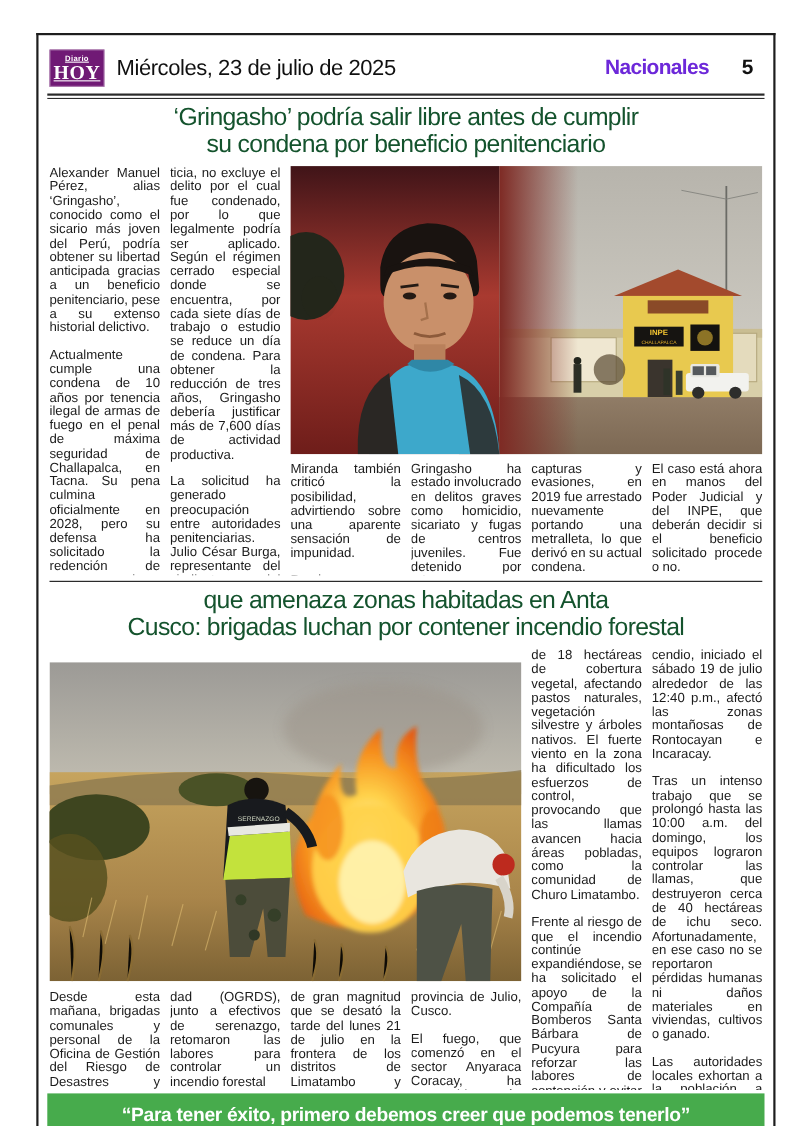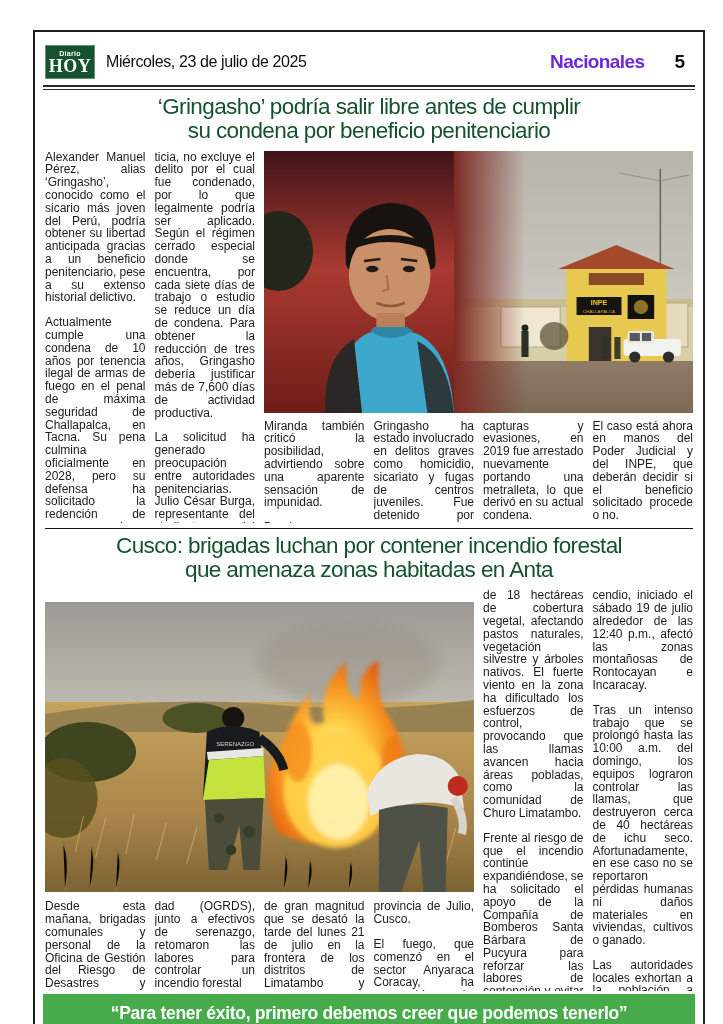--- a/index.html
+++ b/index.html
@@ -7,25 +7,25 @@
     width:723px;height:1024px;background:#ffffff;position:relative;
     font-family:"Liberation Sans",sans-serif;color:#1c1c1c;overflow:hidden;
   }
   .sheet{
     position:absolute;left:33px;top:30px;width:652px;height:1000px;
     border:2px solid #1d1d1d;border-bottom:none;background:#fff;
     padding:0 8px;box-sizing:content-box;
   }
   
   .masthead{display:flex;align-items:center;padding:13px 2px 6px 2px;}
-  .logo{width:50px;height:34px;background:#14532d;color:#fff;text-align:center;
-    display:flex;flex-direction:column;justify-content:center;line-height:1;box-shadow:inset 0 0 0 1px rgba(255,255,255,.35);}
+  .logo{width:50px;height:34px;background:#701a75;color:#fff;text-align:center;
+    display:flex;flex-direction:column;justify-content:center;line-height:1;box-shadow:inset 0 0 0 1px rgba(255,255,255,.35);text-decoration:underline;}
   .logo-small{font-size:7px;font-weight:bold;letter-spacing:.3px;}
   .logo-big{font-family:"Liberation Serif",serif;font-weight:bold;font-size:18px;letter-spacing:.5px;}
-  .issue-date{margin-left:11px;font-size:16px;letter-spacing:-0.4px;color:#101010;}
+  .issue-date{margin-left:11px;font-size:20px;letter-spacing:-0.4px;color:#101010;}
   .mast-spacer{flex:1;}
   .section-title{font-weight:bold;font-size:19px;letter-spacing:-0.6px;color:#6d28d9;}
   .page-number{font-weight:bold;font-size:19px;margin-left:30px;margin-right:8px;color:#111;}
   .rule-double{height:2px;border-top:2.5px solid #2a2a2a;border-bottom:1.5px solid #2a2a2a;margin:0 0 4px 0;}
   
   .headline{text-align:center;font-weight:normal;font-size:22.5px;line-height:1.06;
     letter-spacing:-0.6px;color:#14532d;margin:5px 0 8px 0;}
   .headline span{display:block;}
   
   .cols6{display:grid;grid-template-columns:repeat(6,1fr);column-gap:9px;padding:0 2px;overflow:hidden;}
@@ -178,22 +178,22 @@
         <div class="newscol">
             <p>El caso está ahora en manos del Poder Judicial y del INPE, que deberán decidir si el beneficio solicitado procede o no.</p>
           </div>
       </div>
     </div>
   </div>
 
   <div class="art-sep"></div>
 
   <h1 class="headline">
+    <span>que amenaza zonas habitadas en Anta</span>
     <span>Cusco: brigadas luchan por contener incendio forestal</span>
-    <span>que amenaza zonas habitadas en Anta</span>
   </h1>
 
   <div class="cols6 art2">
     <div class="art2-left">
       <div class="photo2">
         <svg viewBox="0 0 424 290" preserveAspectRatio="none">
           <defs>
             <linearGradient id="sky2" x1="0" y1="0" x2="0" y2="1">
               <stop offset="0" stop-color="#9c9a96"></stop>
                 <stop offset="1" stop-color="#c3bfb2"></stop>

